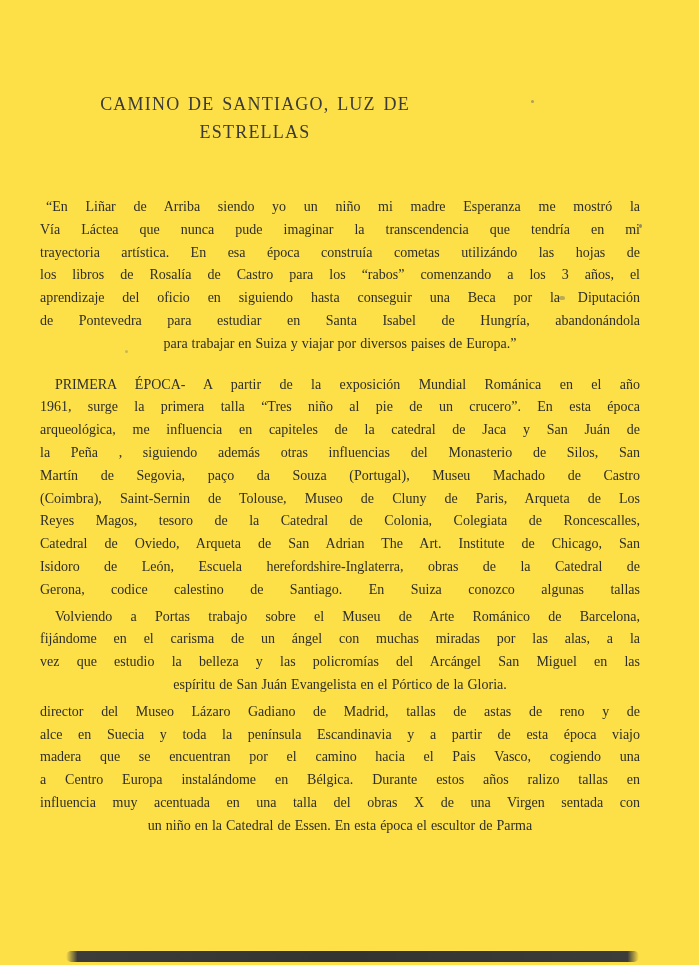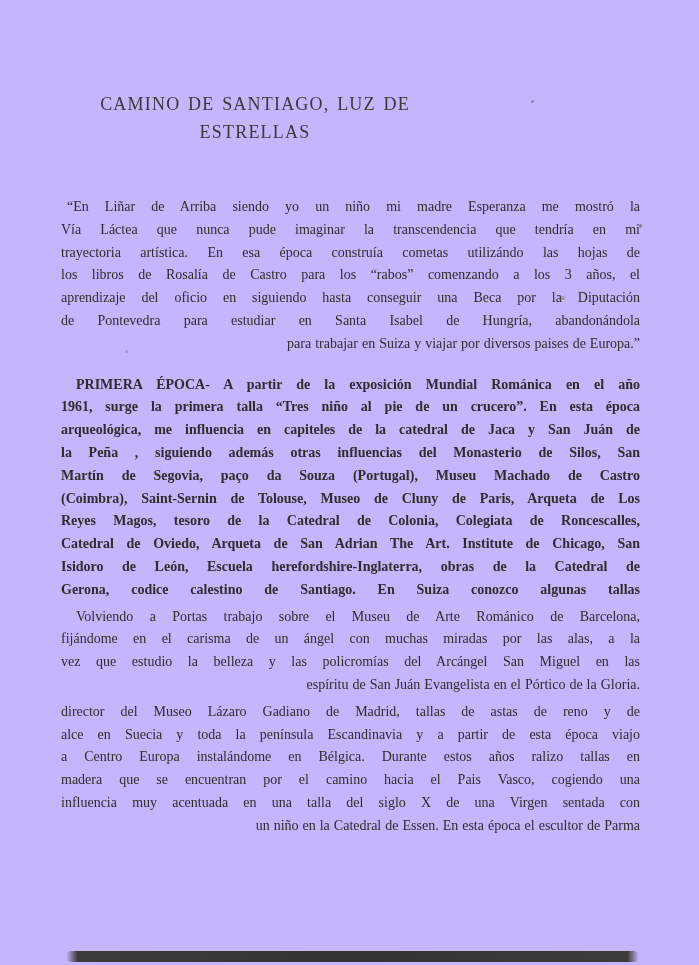--- a/index.html
+++ b/index.html
@@ -2,21 +2,21 @@
 <html><head>
 <meta charset="utf-8">
 <style>
   html, body { margin: 0; padding: 0; }
   body { background: #ffffff; }
 
   .page {
     position: relative;
     width: 699px;
     height: 965px;
-    background: #c4b5fd;
+    background: #fde047;
     overflow: hidden;
     font-family: "Liberation Serif", "DejaVu Serif", serif;
     color: #2f2e2c;
   }
 
   .doc-title {
     margin: 90px 0 0 55px;
     width: 400px;
     text-align: center;
     font-size: 18px;
@@ -27,34 +27,33 @@
   }
 
   .doc-body {
     margin: 50px 59px 0 40px; 
     width: 600px;
     font-size: 14px;
   }
 
   .para { margin: 0; }
   .para + .para { margin-top: 4px; }
-  .para.gap { margin-top: 18px; font-weight: bold; }
+  .para.gap { margin-top: 18px; }
 
   .line {
     height: 22.8px;
     line-height: 22.8px;
     overflow: hidden;
     white-space: normal;
-    text-align: right;
+    text-align: center;
     word-spacing: 0.5px;
   }
   .line.just {
     text-align: justify;
     text-align-last: justify;
-    margin-left: 21px;
   }
   .para.p1 .line.first { padding-left: 6px; }
   .para.pi .line.first { padding-left: 15px; }
 
   
   .speck {
     position: absolute;
     background: #6a6a66;
     border-radius: 50%;
   }
@@ -109,23 +108,23 @@
       </div>
       <div class="para pi">
         <div class="line just first">Volviendo a Portas  trabajo sobre el Museu de Arte Románico de Barcelona,</div>
         <div class="line just">fijándome en el carisma  de un ángel con muchas miradas por las alas, a la</div>
         <div class="line just">vez que estudio la belleza y las policromías del Arcángel San Miguel en las</div>
         <div class="line">espíritu de San Juán Evangelista en el Pórtico de la Gloria.</div>
       </div>
       <div class="para pi">
         <div class="line just">director del Museo Lázaro Gadiano  de Madrid, tallas de astas de reno y de</div>
         <div class="line just">alce en  Suecia y toda la península Escandinavia y a partir de esta época viajo</div>
+        <div class="line just">madera que se encuentran por el camino hacia el Pais Vasco, cogiendo una</div>
         <div class="line just">a Centro Europa instalándome en Bélgica. Durante estos años ralizo tallas en</div>
-        <div class="line just">madera que se encuentran por el camino hacia el Pais Vasco, cogiendo una</div>
-        <div class="line just">influencia muy acentuada en una talla del siglo X de una Virgen sentada con</div>
+        <div class="line just">influencia muy acentuada en una talla del obras X de una Virgen sentada con</div>
         <div class="line">un niño en la Catedral de Essen. En esta época el escultor de Parma</div>
       </div>
     </div>
 
   <span class="speck s1"></span>
   <span class="speck s2"></span>
   <span class="speck s3"></span>
   <span class="speck s4"></span>
 
   <div class="scan-bar"></div>

